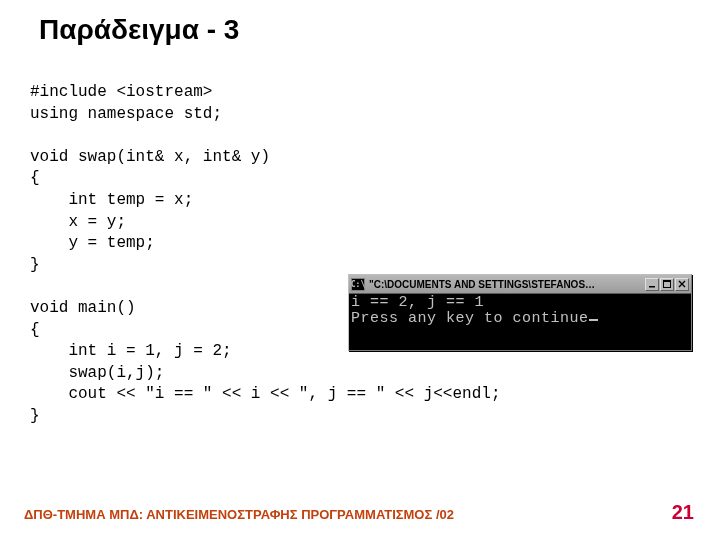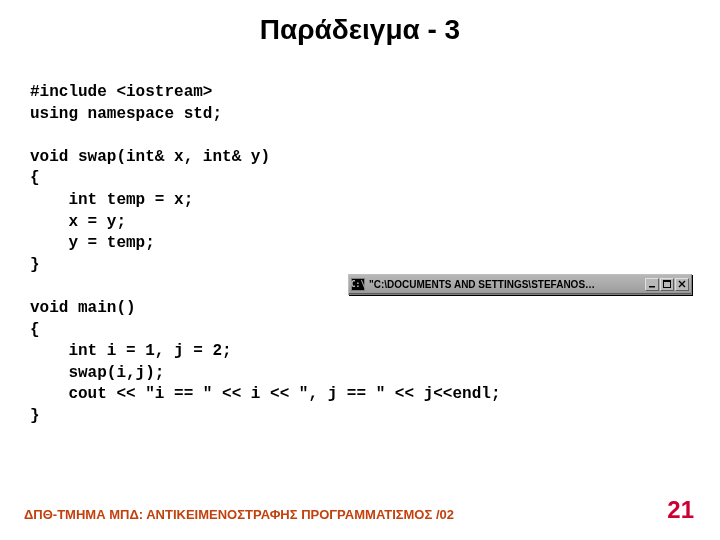--- a/index.html
+++ b/index.html
@@ -5,32 +5,33 @@
   * { box-sizing: border-box; margin: 0; padding: 0; }
   body {
     width: 720px;
     height: 540px;
     background: #ffffff;
     font-family: "Times New Roman", serif;
     position: relative;
     overflow: hidden;
   }
   .slide-title {
-    text-align: center;
+    text-align: left;
     font-size: 28px;
     font-weight: bold;
     color: #000;
     padding-top: 14px;
     padding-bottom: 8px;
     font-family: Arial, sans-serif;
+    margin-left: 39px;
   }
   .code-block {
     font-family: "Courier New", monospace;
     font-size: 16px;
-    font-weight: bold;
+    font-weight: normal;
     color: #000;
     white-space: pre;
     line-height: 1.35;
     padding-left: 30px;
     padding-top: 28px;
   }
   .console-window {
     position: absolute;
     left: 348px;
     top: 274px;
@@ -116,21 +117,21 @@
     font-family: Arial, sans-serif;
     font-size: 13px;
     font-weight: bold;
     color: #c2410c;
   }
   .pagenum {
     position: absolute;
     right: 26px;
     bottom: 16px;
     font-family: "Comic Sans MS", cursive, Arial;
-    font-size: 24px;
+    font-size: 20px;
     font-weight: bold;
     color: #cc0033;
   }
 </style>
 </head>
 <body>
 
 <div class="slide-title">Παράδειγμα - 3</div>
 
 <div class="code-block">#include &lt;iostream&gt;
@@ -166,16 +167,18 @@
             <rect x="0.5" y="0.5" width="7" height="1.5" fill="#000"></rect>
           </svg>
       </div>
       <div class="titlebar-btn">
         <svg width="8" height="8" viewBox="0 0 8 8">
             <path d="M1 1 L7 7 M7 1 L1 7" stroke="#000" stroke-width="1.4"></path>
           </svg>
       </div>
     </div>
   </div>
+  <div class="console-body"><span>i == 2, j == 1</span>
+<span>Press any key to continue</span><span class="cursor"></span></div>
 </div>
 
 <div class="footer">ΔΠΘ-ΤΜΗΜΑ ΜΠΔ: ΑΝΤΙΚΕΙΜΕΝΟΣΤΡΑΦΗΣ ΠΡΟΓΡΑΜΜΑΤΙΣΜΟΣ /02</div>
 <div class="pagenum">21</div>
 
 </body></html>

